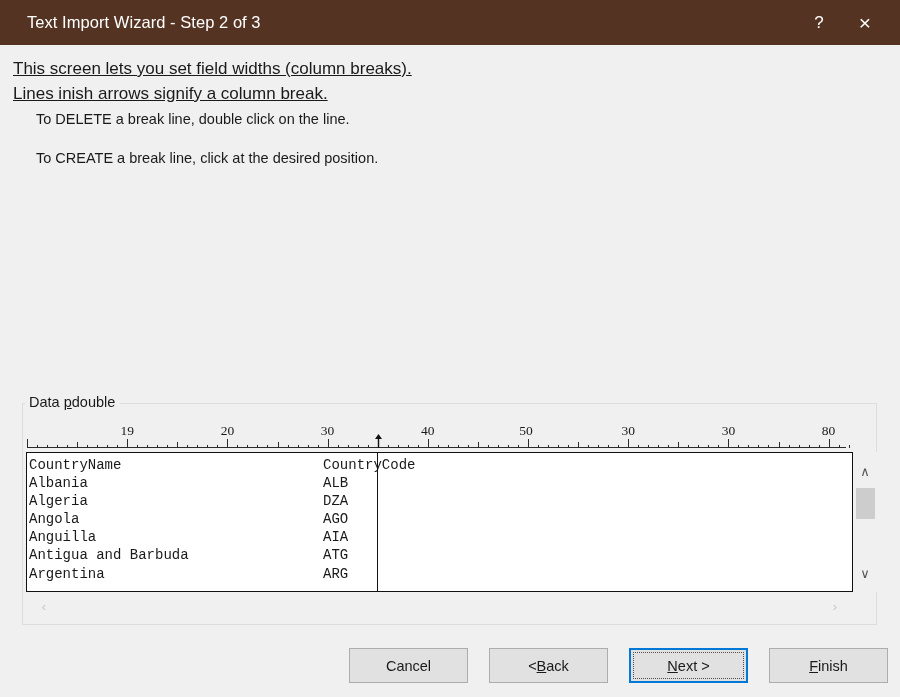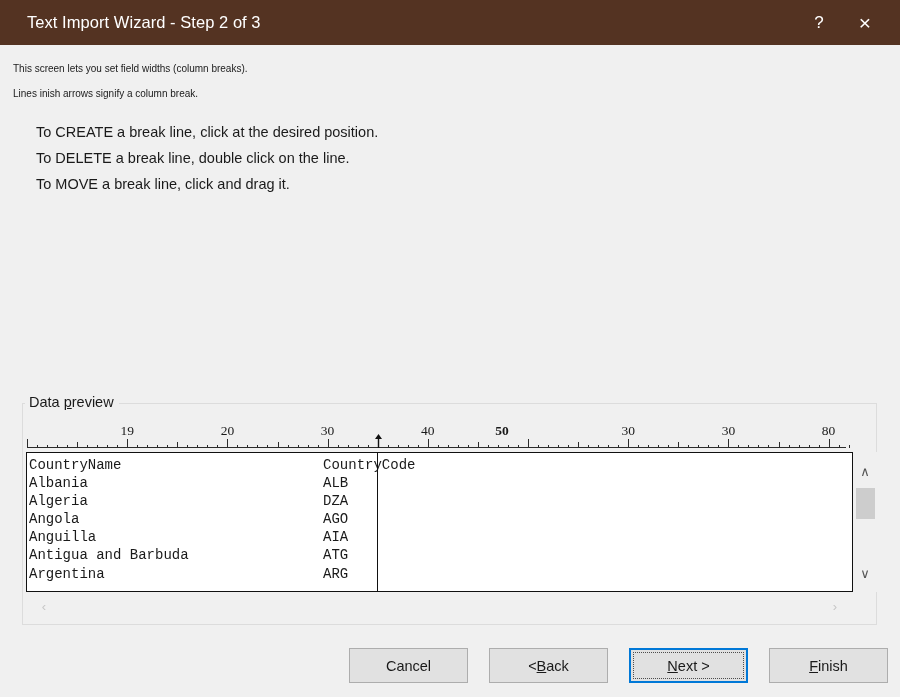--- a/index.html
+++ b/index.html
@@ -49,22 +49,23 @@
   
   #instructions {
     position: absolute;
     left: 0; top: 45px;
     width: 900px;
   }
   .instr-line {
     margin-left: 13px;
     margin-top: 0;
     line-height: 25px;
-    font-size: 10px;
-    white-space: nowrap;
+    font-size: 17px;
+    white-space: nowrap;
+    text-decoration: underline;
   }
   #instr-line-1 { padding-top: 11px; }
   .instr-sub {
     margin-left: 36px;
     line-height: 26px;
     font-size: 14.5px;
     white-space: nowrap;
   }
   #instr-sub-1 { padding-top: 13px; }
 
@@ -233,27 +234,26 @@
 <div id="titlebar">
   <div id="title-text">Text Import Wizard - Step 2 of 3</div>
   <div id="titlebar-spacer"></div>
   <div class="caption-btn" id="help-button">?</div>
   <div class="caption-btn" id="close-button">×</div>
 </div>
 
 <div id="instructions">
   <div class="instr-line" id="instr-line-1">This screen lets you set field widths (column breaks).</div>
   <div class="instr-line" id="instr-line-2">Lines inish arrows signify a column break.</div>
+  <div class="instr-sub" id="instr-sub-2">To DELETE a break line, double click on the line.</div>
   <div class="instr-sub" id="instr-sub-1">To CREATE a break line, click at the desired position.</div>
-  <div class="instr-sub" id="instr-sub-2">To DELETE a break line, double click on the line.</div>
-  <div class="instr-sub" id="instr-sub-3">To MOVE a break line, click and drag it.</div>
 </div>
 
 <div id="preview-group"></div>
-<div id="preview-legend"><span>Data </span><span class="mn">p</span><span>review</span></div>
+<div id="preview-legend"><span>Data </span><span class="mn">p</span><span>double</span></div>
 
 <div id="ruler">
   <div id="ruler-line"></div>
 <div class="tick major" style="left: 1px;"></div>
     <div class="tick minor" style="left: 11.02px;"></div>
     <div class="tick minor" style="left: 21.04px;"></div>
     <div class="tick minor" style="left: 31.06px;"></div>
     <div class="tick minor" style="left: 41.08px;"></div>
     <div class="tick mid" style="left: 51.1px;"></div>
     <div class="tick minor" style="left: 61.12px;"></div>
@@ -330,21 +330,21 @@
     <div class="tick minor" style="left: 772.54px;"></div>
     <div class="tick minor" style="left: 782.56px;"></div>
     <div class="tick minor" style="left: 792.58px;"></div>
     <div class="tick major" style="left: 802.6px;"></div>
     <div class="tick minor" style="left: 812.62px;"></div>
     <div class="tick minor" style="left: 822.64px;"></div>
     <div class="tick-label" style="left: 101.2px;">19</div>
     <div class="tick-label" style="left: 201.4px; margin-top: 36px;">20</div>
     <div class="tick-label" style="left: 301.6px;">30</div>
     <div class="tick-label" style="left: 401.8px; text-align: right;">40</div>
-    <div class="tick-label" style="left: 476px; font-weight: bold;">50</div>
+    <div class="tick-label" style="left: 500px;">50</div>
     <div class="tick-label" style="left: 602.2px;">30</div>
     <div class="tick-label" style="left: 702.4px;">30</div>
     <div class="tick-label" style="left: 802.6px;">80</div>
     <div id="break-arrow" style="left: 351.7px;"><svg width="9" height="14" viewBox="0 0 9 14">
         <path d="M4.5 0 L8 5 L5.2 5 L5.2 14 L3.8 14 L3.8 5 L1 5 Z" fill="#111111"></path>
       </svg></div>
   </div>
 
 <div id="preview-pane">
   <div id="preview-rows"><div class="preview-row">CountryName                        CountryCode</div><div class="preview-row">Albania                            ALB</div><div class="preview-row">Algeria                            DZA</div><div class="preview-row">Angola                             AGO</div><div class="preview-row">Anguilla                           AIA</div><div class="preview-row">Antigua and Barbuda                ATG</div><div class="preview-row">Argentina                          ARG</div></div>

